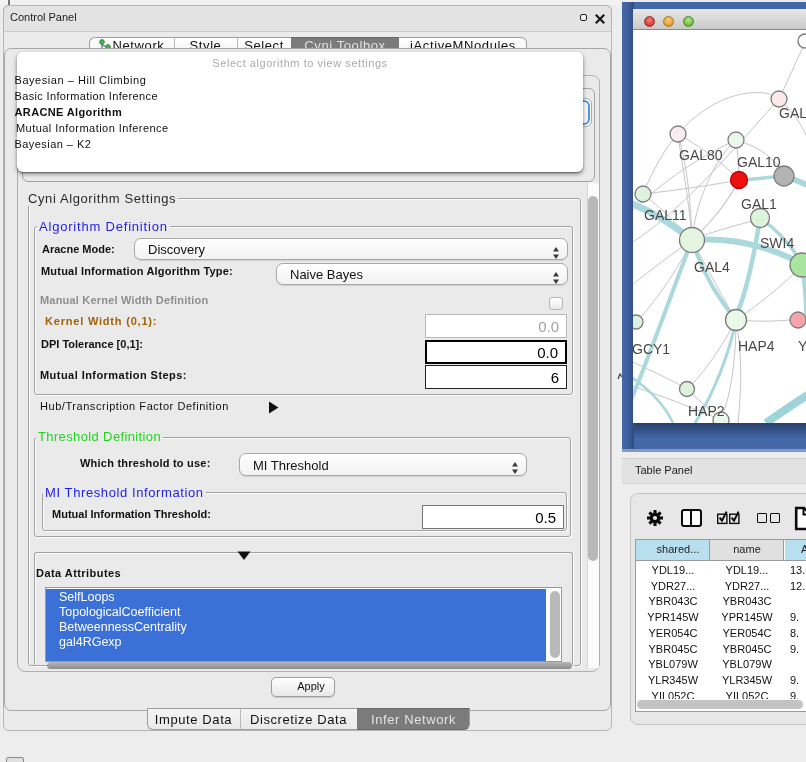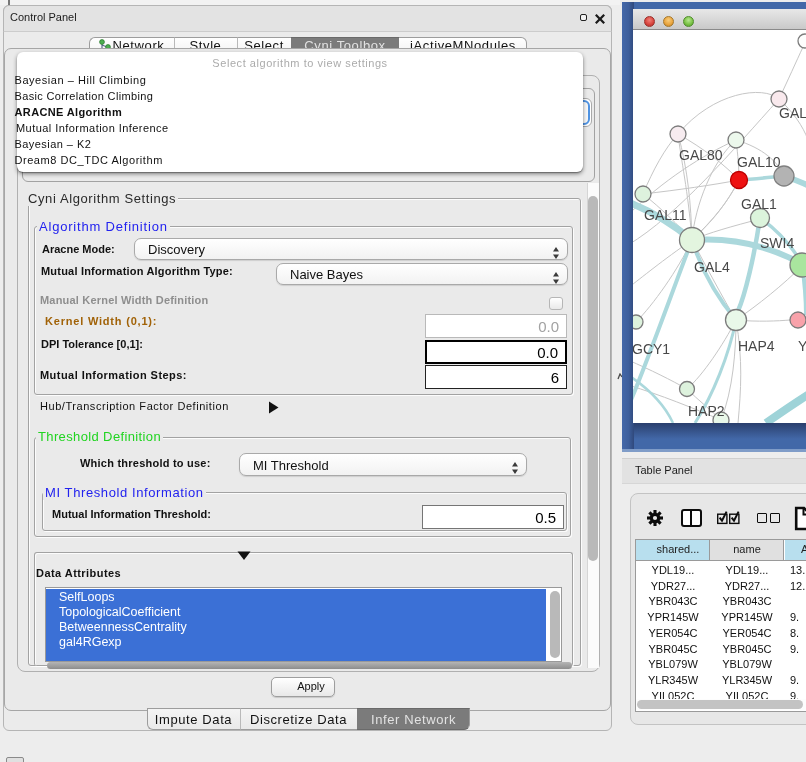--- a/index.html
+++ b/index.html
@@ -149,25 +149,24 @@
 <div class="seg" style="left:147px;top:708px;width:93px;border-left:1px solid #9d9d9d;border-radius:0 0 0 6px;background:linear-gradient(#f4f4f4,#e9e9e9);"></div>
 <div class="seg" style="left:240px;top:708px;width:117px;border-left:1px solid #b9b9b9;background:linear-gradient(#f4f4f4,#e9e9e9);"></div>
 <div class="seg" style="left:357px;top:708px;width:113px;background:#7b7b7b;border-color:#6a6a6a;border-right:1px solid #9d9d9d;border-radius:0 0 6px 0;"></div>
 <div class="segtxt" style="left:147px;top:712px;width:93px;">Impute Data</div>
 <div class="segtxt" style="left:240px;top:712px;width:117px;">Discretize Data</div>
 <div class="segtxt" style="left:357px;top:712px;width:113px;color:#e2e2e2;">Infer Network</div>
 
 <div class="abs" style="left:17px;top:52px;width:566px;height:120px;background:#fff;border-radius:6px;box-shadow:0 2px 4px rgba(0,0,0,.45),0 1px 1px rgba(0,0,0,.3);"></div>
 <div class="lbl" style="left:17px;top:57px;width:566px;text-align:center;color:#ababab;letter-spacing:.55px;">Select algorithm to view settings</div>
 <div class="lbl" style="left:14.5px;top:74px;letter-spacing:.55px;">Bayesian – Hill Climbing</div>
-<div class="lbl" style="left:14.5px;top:90px;letter-spacing:.35px;">Basic Correlation Climbing</div>
+<div class="lbl" style="left:14.5px;top:90px;letter-spacing:.35px;">Basic Information Inference</div>
 <div class="lbl bold" style="left:14.5px;top:106px;letter-spacing:.37px;">ARACNE Algorithm</div>
 <div class="lbl" style="left:16px;top:122px;letter-spacing:.45px;">Mutual Information Inference</div>
 <div class="lbl" style="left:14.5px;top:138px;letter-spacing:.45px;">Bayesian – K2</div>
-<div class="lbl" style="left:14.5px;top:154px;letter-spacing:.55px;">Dream8 DC_TDC Algorithm</div>
 
 <svg class="abs" style="left:617px;top:373px;" width="6" height="7" viewBox="0 0 6 7">
       <path d="M1 6 L3 1 L5 4" fill="none" stroke="#4a4a4a" stroke-width="1.3"></path>
     </svg>
 
 <div class="abs" style="left:622px;top:2px;width:184px;height:450px;background:#4268a8;"></div>
 
 <div class="abs" style="left:633px;top:423px;width:173px;height:16px;background:linear-gradient(#2a3f6d,#4268a8);"></div>
 <div class="abs" style="left:622px;top:2px;width:12px;height:450px;background:linear-gradient(90deg,#4468a9,#3e5f9c 55%,#30497c);"></div>
 <div class="abs" style="left:622px;top:449px;width:184px;height:3px;background:#7f9cc8;"></div>

